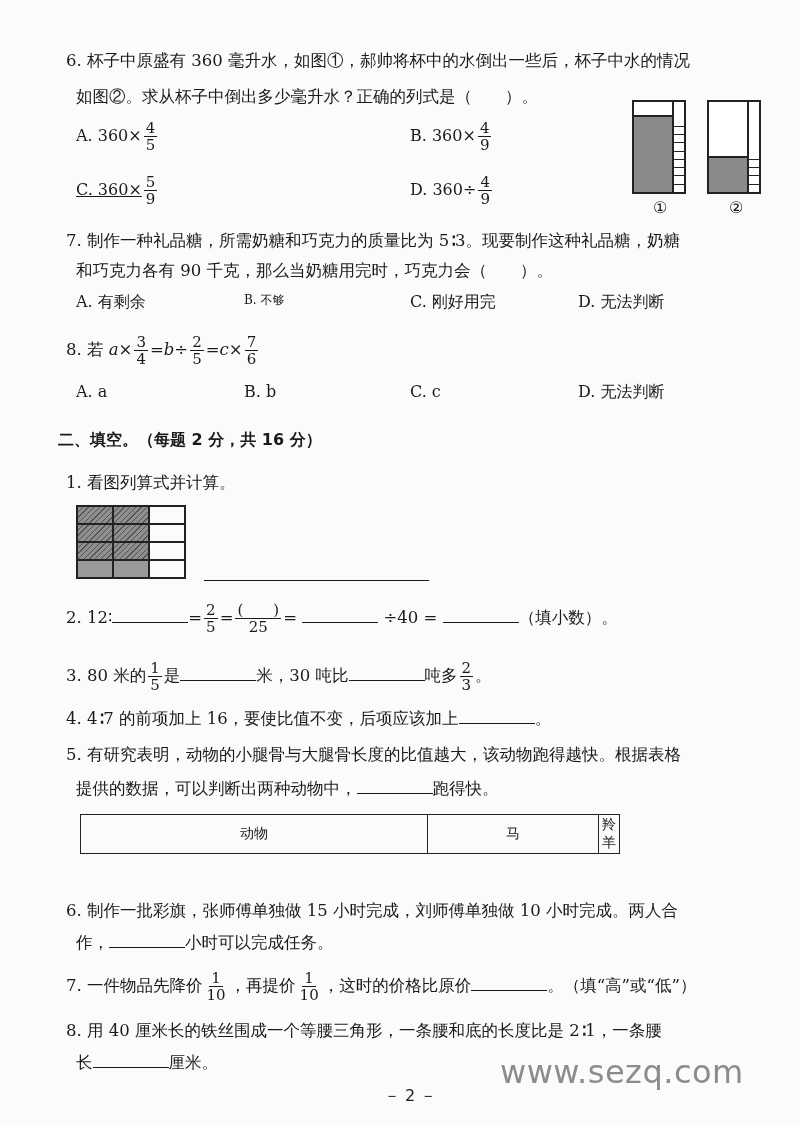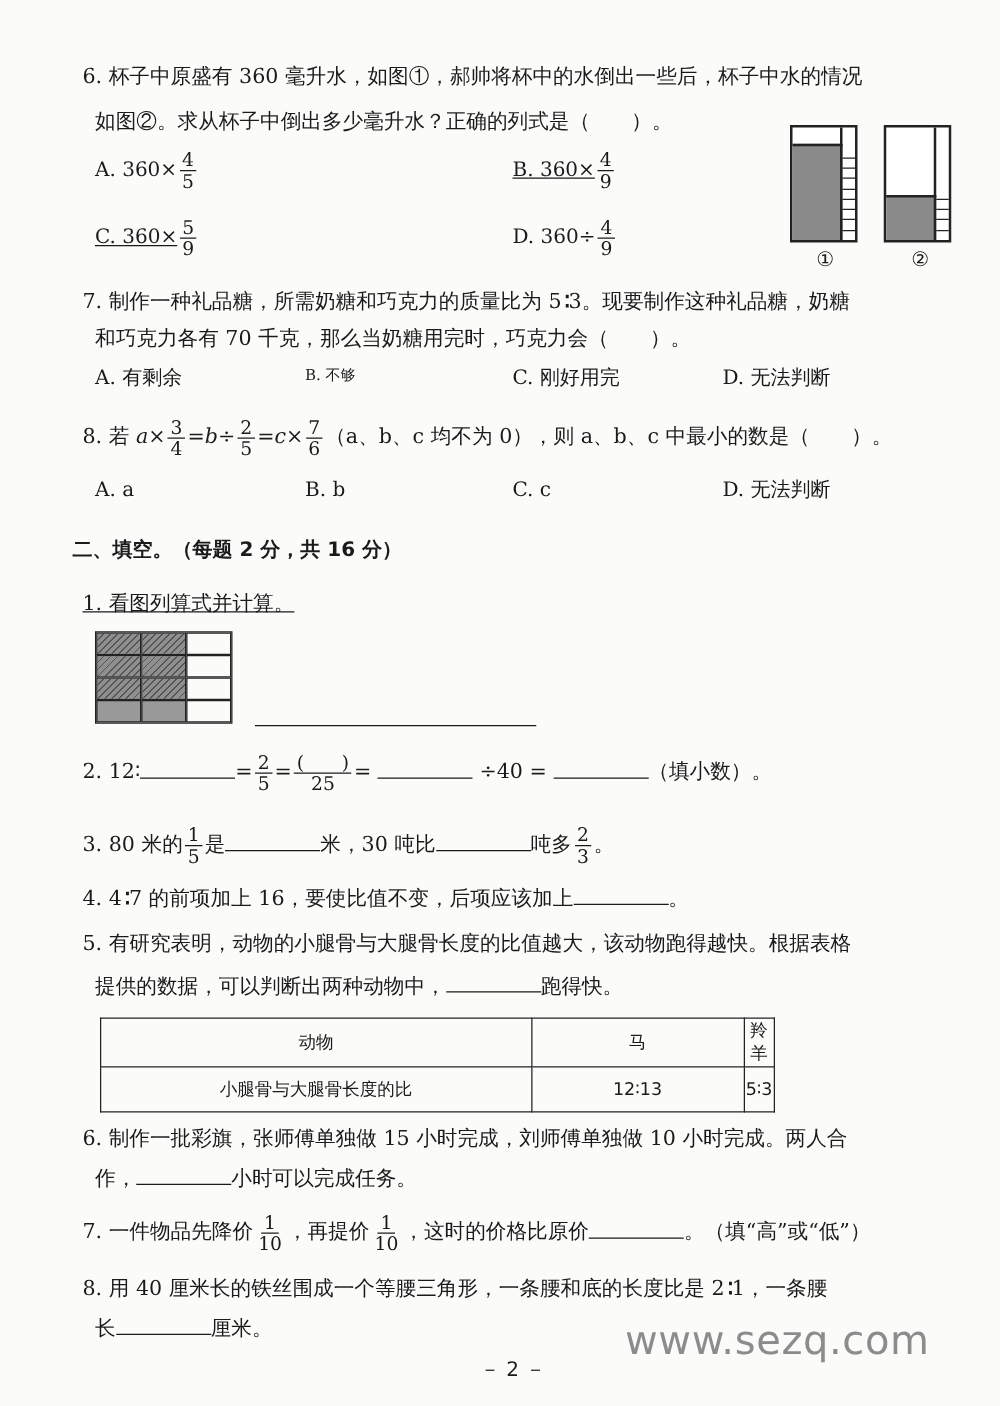--- a/index.html
+++ b/index.html
@@ -40,21 +40,21 @@
 
 <div class="line" style="top:50px;">6. 杯子中原盛有 360 毫升水，如图①，郝帅将杯中的水倒出一些后，杯子中水的情况</div>
 <div class="line indent" style="top:86px;">如图②。求从杯子中倒出多少毫升水？正确的列式是（　　）。</div>
 
 <div class="abs" style="left:76px; top:120px;">
   <span>A.  360×</span><span class="frac">
       <span class="n">4</span>
       <span class="d">5</span>
     </span>
 </div>
-<div class="abs" style="left:410px; top:120px;text-decoration:underline;">
+<div class="abs" style="left:410px; top:120px;">
   <span>B.  360×</span><span class="frac">
       <span class="n">4</span>
       <span class="d">9</span>
     </span>
 </div>
 <div class="abs" style="left:76px; top:174px;text-decoration:underline;">
   <span>C.  360×</span><span class="frac">
       <span class="n">5</span>
       <span class="d">9</span>
     </span>
@@ -86,46 +86,46 @@
   <div class="scale">
     <div class="tick" style="height:8.3px;"></div>
       <div class="tick" style="height:8.3px;"></div>
       <div class="tick" style="height:8.3px;"></div>
       <div class="tick" style="height:8.3px;"></div>
   </div>
 </div>
 <div class="cup-label" style="left:729px; top:198px;">②</div>
 
 <div class="line" style="top:230px;">7. 制作一种礼品糖，所需奶糖和巧克力的质量比为 5∶3。现要制作这种礼品糖，奶糖</div>
-<div class="line indent" style="top:260px;">和巧克力各有 70 千克，那么当奶糖用完时，巧克力会（　　）。</div>
+<div class="line indent" style="top:260px;">和巧克力各有 90 千克，那么当奶糖用完时，巧克力会（　　）。</div>
 <div class="abs" style="left:76px; top:292px; font-size:16px;">A. 有剩余</div>
 <div class="abs" style="left:244px; top:292px; font-size:12px;">B. 不够</div>
 <div class="abs" style="left:410px; top:292px; font-size:16px;">C. 刚好用完</div>
 <div class="abs" style="left:578px; top:292px; font-size:16px;">D. 无法判断</div>
 
 <div class="line" style="top:334px;">
   <span>8. 若 </span><i class="var">a</i><span>×</span><span class="frac">
       <span class="n">3</span>
       <span class="d">4</span>
     </span><span>=</span><i class="var">b</i><span>÷</span><span class="frac">
       <span class="n">2</span>
       <span class="d">5</span>
     </span><span>=</span><i class="var">c</i><span>×</span><span class="frac">
       <span class="n">7</span>
       <span class="d">6</span>
-    </span><span>（a、b、c 均不为 0），则 a、b、c 中最小的数是（　　）。</span>
+    </span>
 </div>
 <div class="abs" style="left:76px; top:382px;">A. a</div>
 <div class="abs" style="left:244px; top:382px;text-align:right;">B. b</div>
 <div class="abs" style="left:410px; top:382px;">C. c</div>
 <div class="abs" style="left:578px; top:382px;">D. 无法判断</div>
 
 <div class="section">二、填空。（每题 2 分，共 16 分）</div>
 
-<div class="line" style="top:472px;text-decoration:underline;">1. 看图列算式并计算。</div>
+<div class="line" style="top:472px;">1. 看图列算式并计算。</div>
 <div class="grid">
   <div class="hatch"></div>
     <div class="hatch"></div>
     <div></div>
   <div class="hatch"></div>
     <div class="hatch"></div>
     <div></div>
   <div class="hatch"></div>
     <div class="hatch"></div>
     <div></div>
@@ -163,25 +163,20 @@
 <div class="line indent" style="top:778px;">
   <span>提供的数据，可以判断出两种动物中，</span><span class="blank b75"></span><span>跑得快。</span>
 </div>
 <table class="data">
   <tbody>
       <tr>
     <td style="width:344px;">动物</td>
     <td style="width:168px;">马</td>
     <td>羚羊</td>
   </tr>
-  <tr>
-    <td>小腿骨与大腿骨长度的比</td>
-    <td>12∶13</td>
-    <td>5∶3</td>
-  </tr>
 </tbody>
   </table>
 
 <div class="line" style="top:900px;text-align:center;">6. 制作一批彩旗，张师傅单独做 15 小时完成，刘师傅单独做 10 小时完成。两人合</div>
 <div class="line indent" style="top:932px;">
   <span>作，</span><span class="blank b75"></span><span>小时可以完成任务。</span>
 </div>
 
 <div class="line" style="top:970px;text-align:center;">
   <span>7. 一件物品先降价</span><span class="frac">

